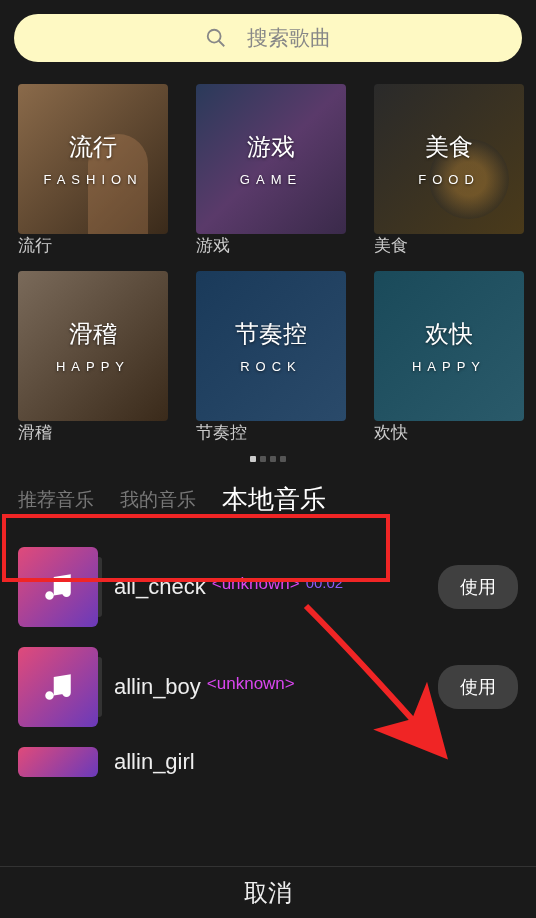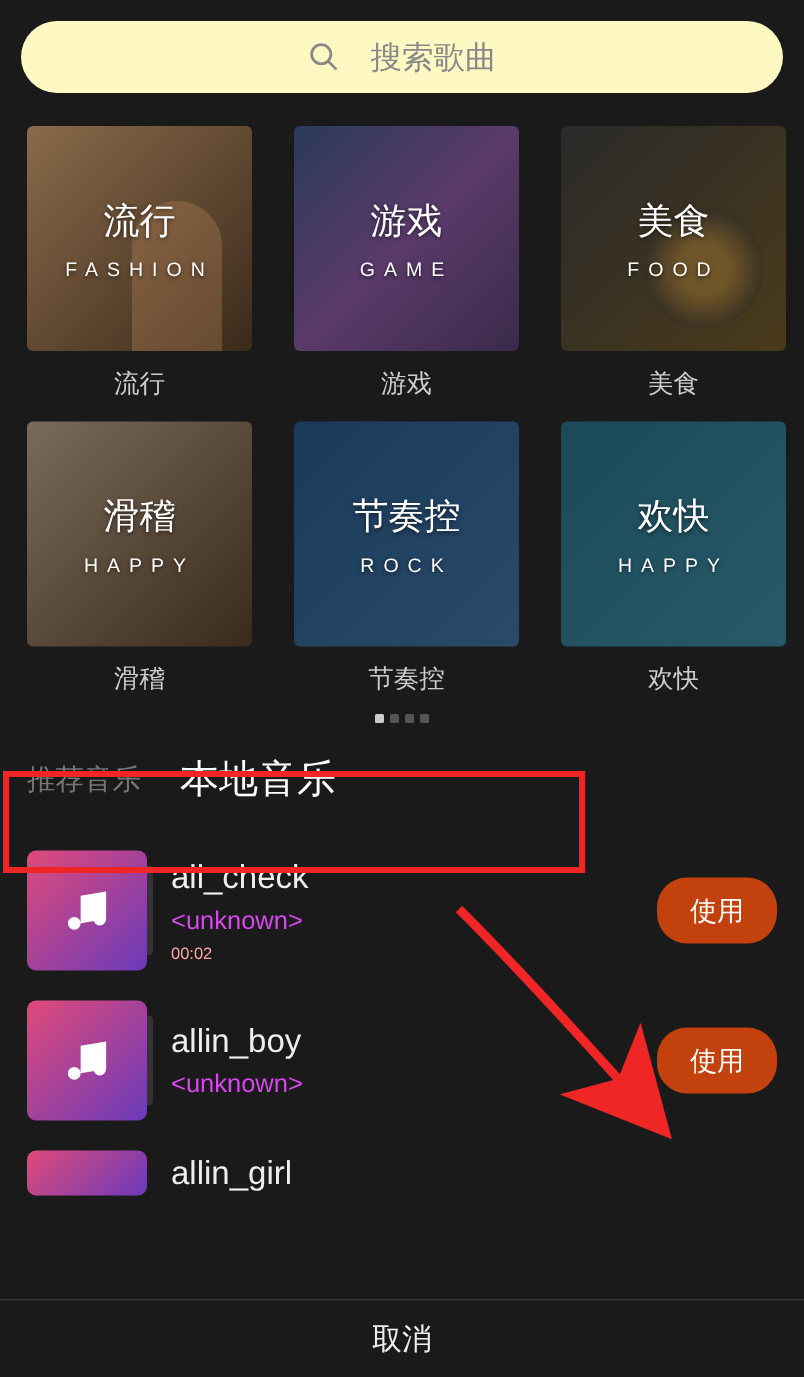--- a/index.html
+++ b/index.html
@@ -36,22 +36,20 @@
     }
     .categories {
       display: grid;
       grid-template-columns: repeat(3, 1fr);
       gap: 14px 28px;
       padding: 8px 18px 0 18px;
     }
     .category {
       display: flex;
       flex-direction: column;
-      align-items: center;
-      gap: 10px;
     }
     .category-tile {
       width: 150px;
       height: 150px;
       border-radius: 4px;
       display: flex;
       flex-direction: column;
       align-items: center;
       justify-content: center;
       position: relative;
@@ -182,37 +180,37 @@
       padding-top: 6px;
       overflow: hidden;
     }
     .note-icon {
       width: 34px;
       height: 34px;
     }
     .song-info {
       flex: 1;
       display: flex;
-      flex-direction: column;
+      flex-direction: row;
       gap: 6px;
     }
     .song-title {
       font-size: 22px;
       color: #eee;
     }
     .song-artist {
       font-size: 17px;
       color: #d946ef;
     }
     .song-duration {
-      font-size: 11px;
-      color: #fca5a5;
+      font-size: 15px;
+      color: #8b5cf6;
     }
     .use-btn {
-      background: #c2410c;
+      background: #404040;
       color: #fff;
       border: none;
       border-radius: 20px;
       padding: 10px 22px;
       font-size: 18px;
       flex-shrink: 0;
     }
     .arrow {
       position: absolute;
       top: 596px;
@@ -224,21 +222,21 @@
       position: absolute;
       bottom: 0;
       left: 0;
       right: 0;
       height: 52px;
       background: #1a1a1a;
       border-top: 1px solid #333;
       display: flex;
       align-items: center;
       justify-content: center;
-      font-size: 20px;
+      font-size: 24px;
       color: #eee;
     }
   </style>
 </head>
 <body>
 
 <div class="search-bar">
   <svg class="search-icon-svg" viewBox="0 0 24 24" fill="none" stroke="#888" stroke-width="2">
     <circle cx="10" cy="10" r="7"></circle>
     <line x1="15" y1="15" x2="21" y2="21"></line>
@@ -299,20 +297,21 @@
 
 <div class="pagination">
   <div class="page-dot active"></div>
   <div class="page-dot"></div>
   <div class="page-dot"></div>
   <div class="page-dot"></div>
 </div>
 
 <div class="tabs">
   <span class="tab">推荐音乐</span>
+  <span class="tab">我的音乐</span>
   <span class="tab active">本地音乐</span>
 </div>
 
 <div class="highlight-box"></div>
 
 <div class="song-list">
   <div class="song-item">
     <div class="song-art">
       <svg class="note-icon" viewBox="0 0 24 24" fill="#fff">
         <path d="M9 18a3 3 0 1 1-6 0 3 3 0 0 1 6 0zM21 16a3 3 0 1 1-6 0 3 3 0 0 1 6 0zM9 18V5l12-2v13M9 9l12-2"></path>

